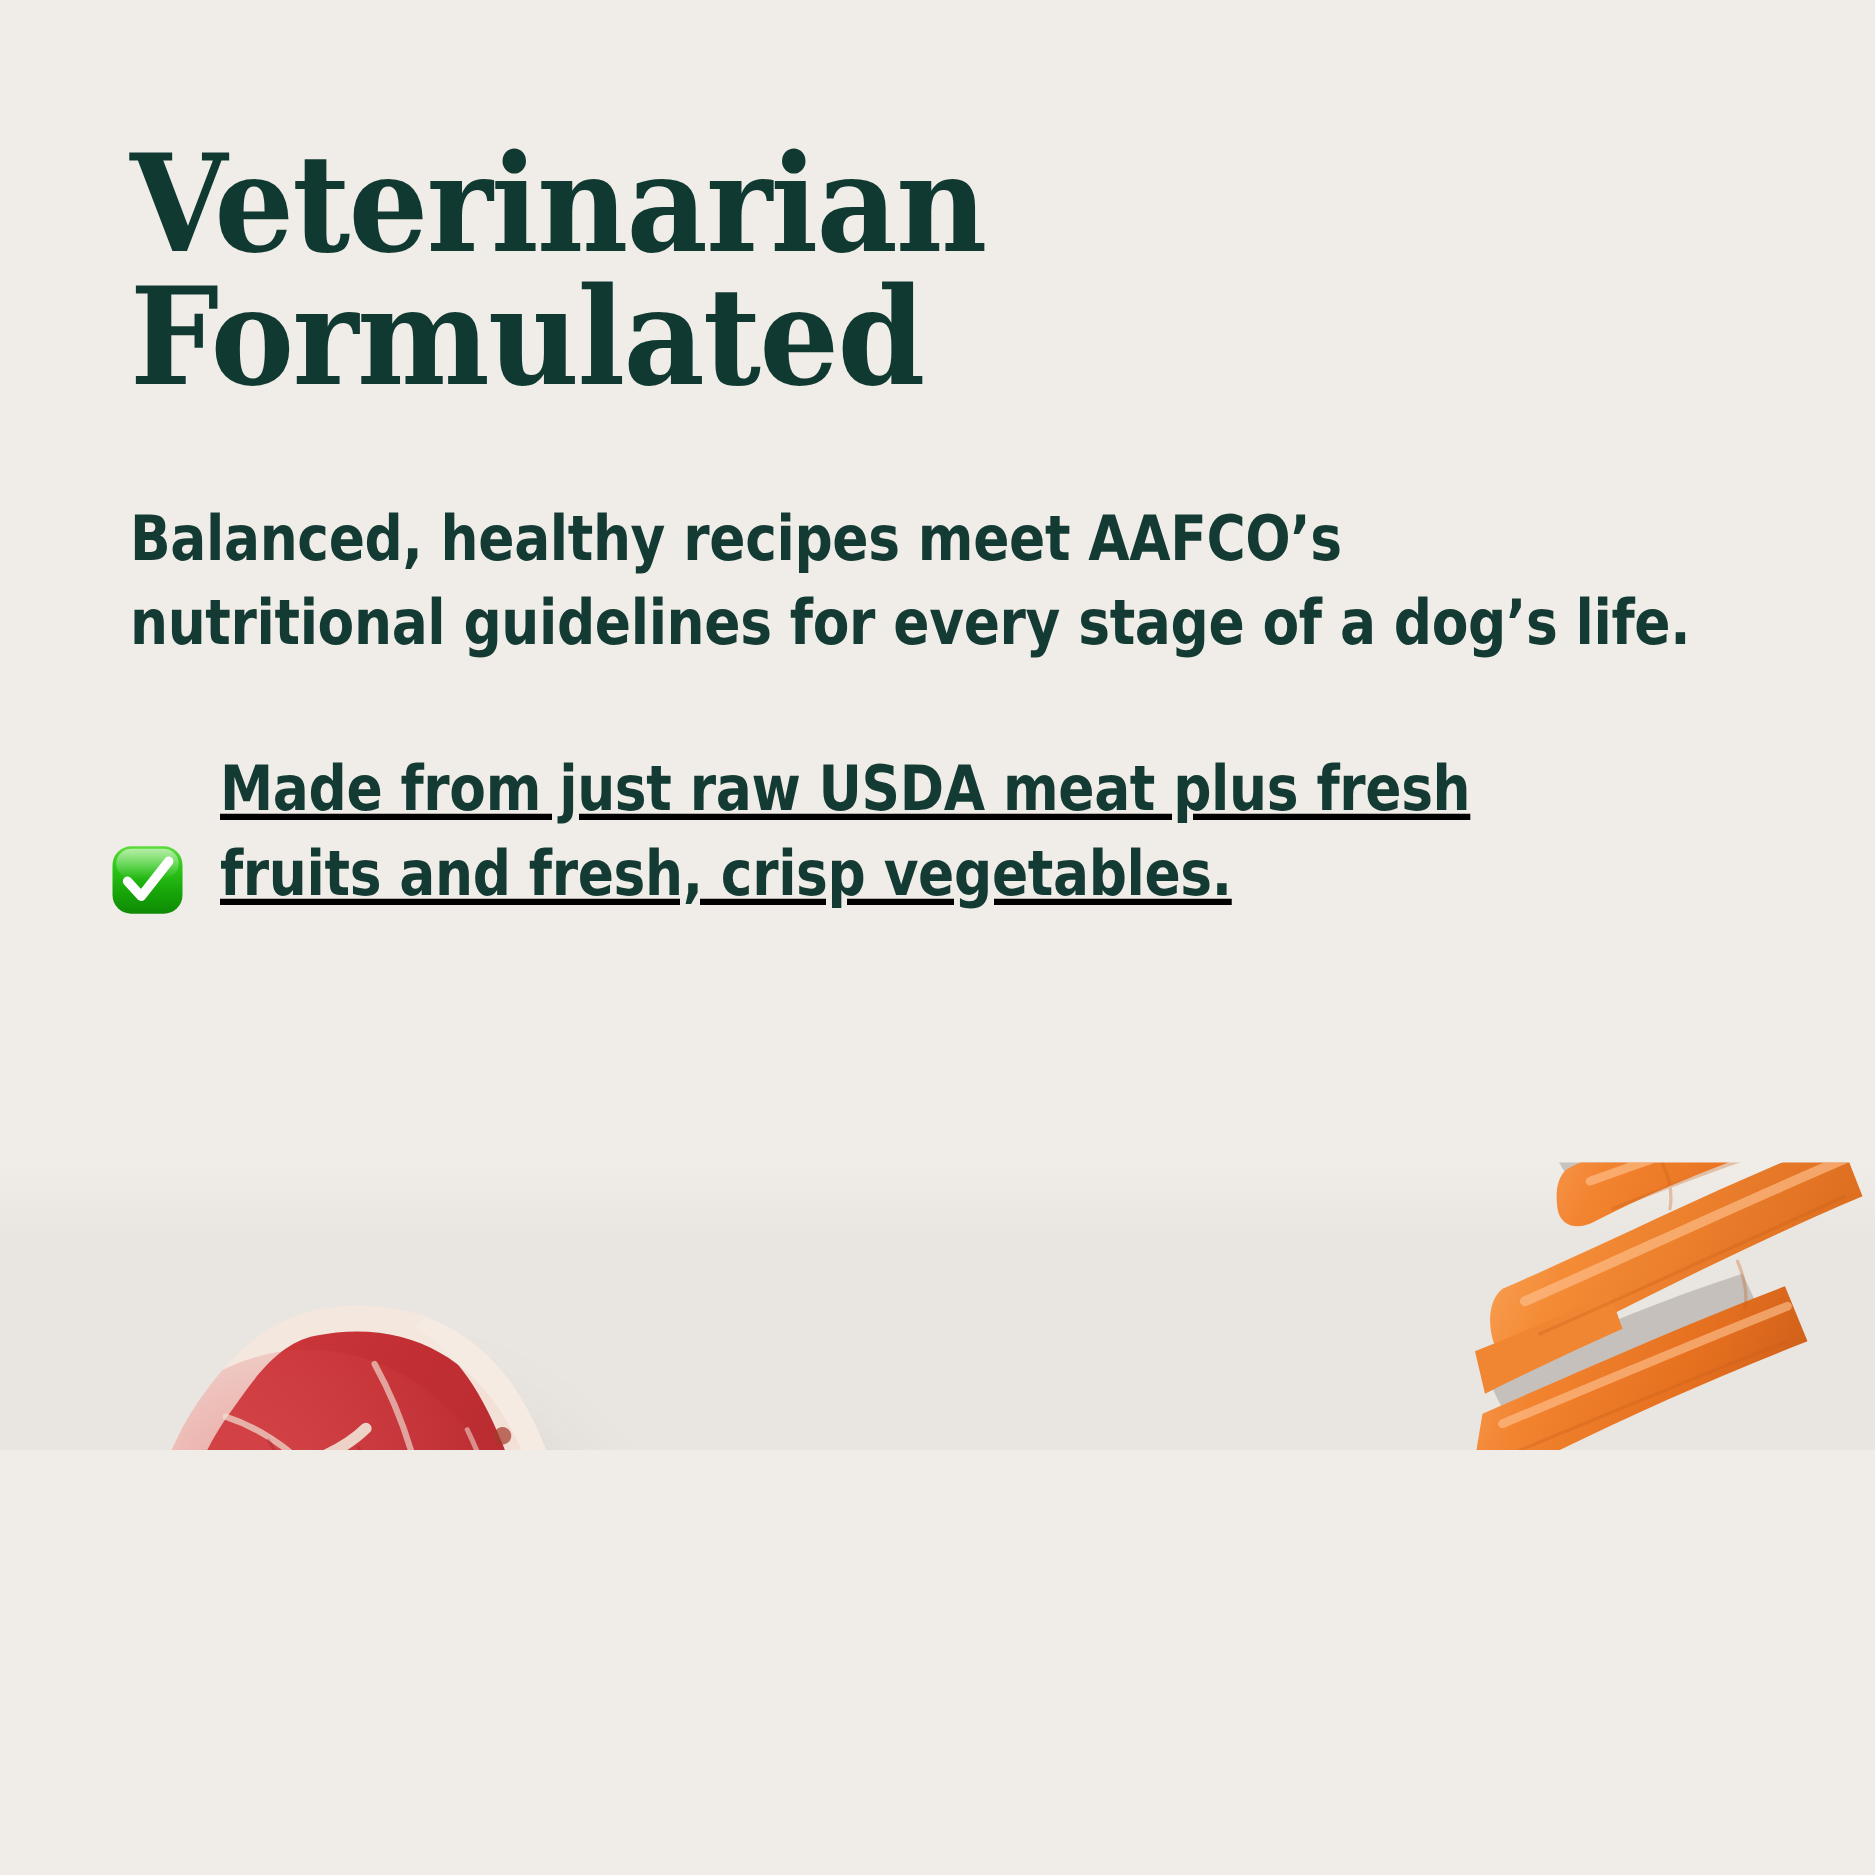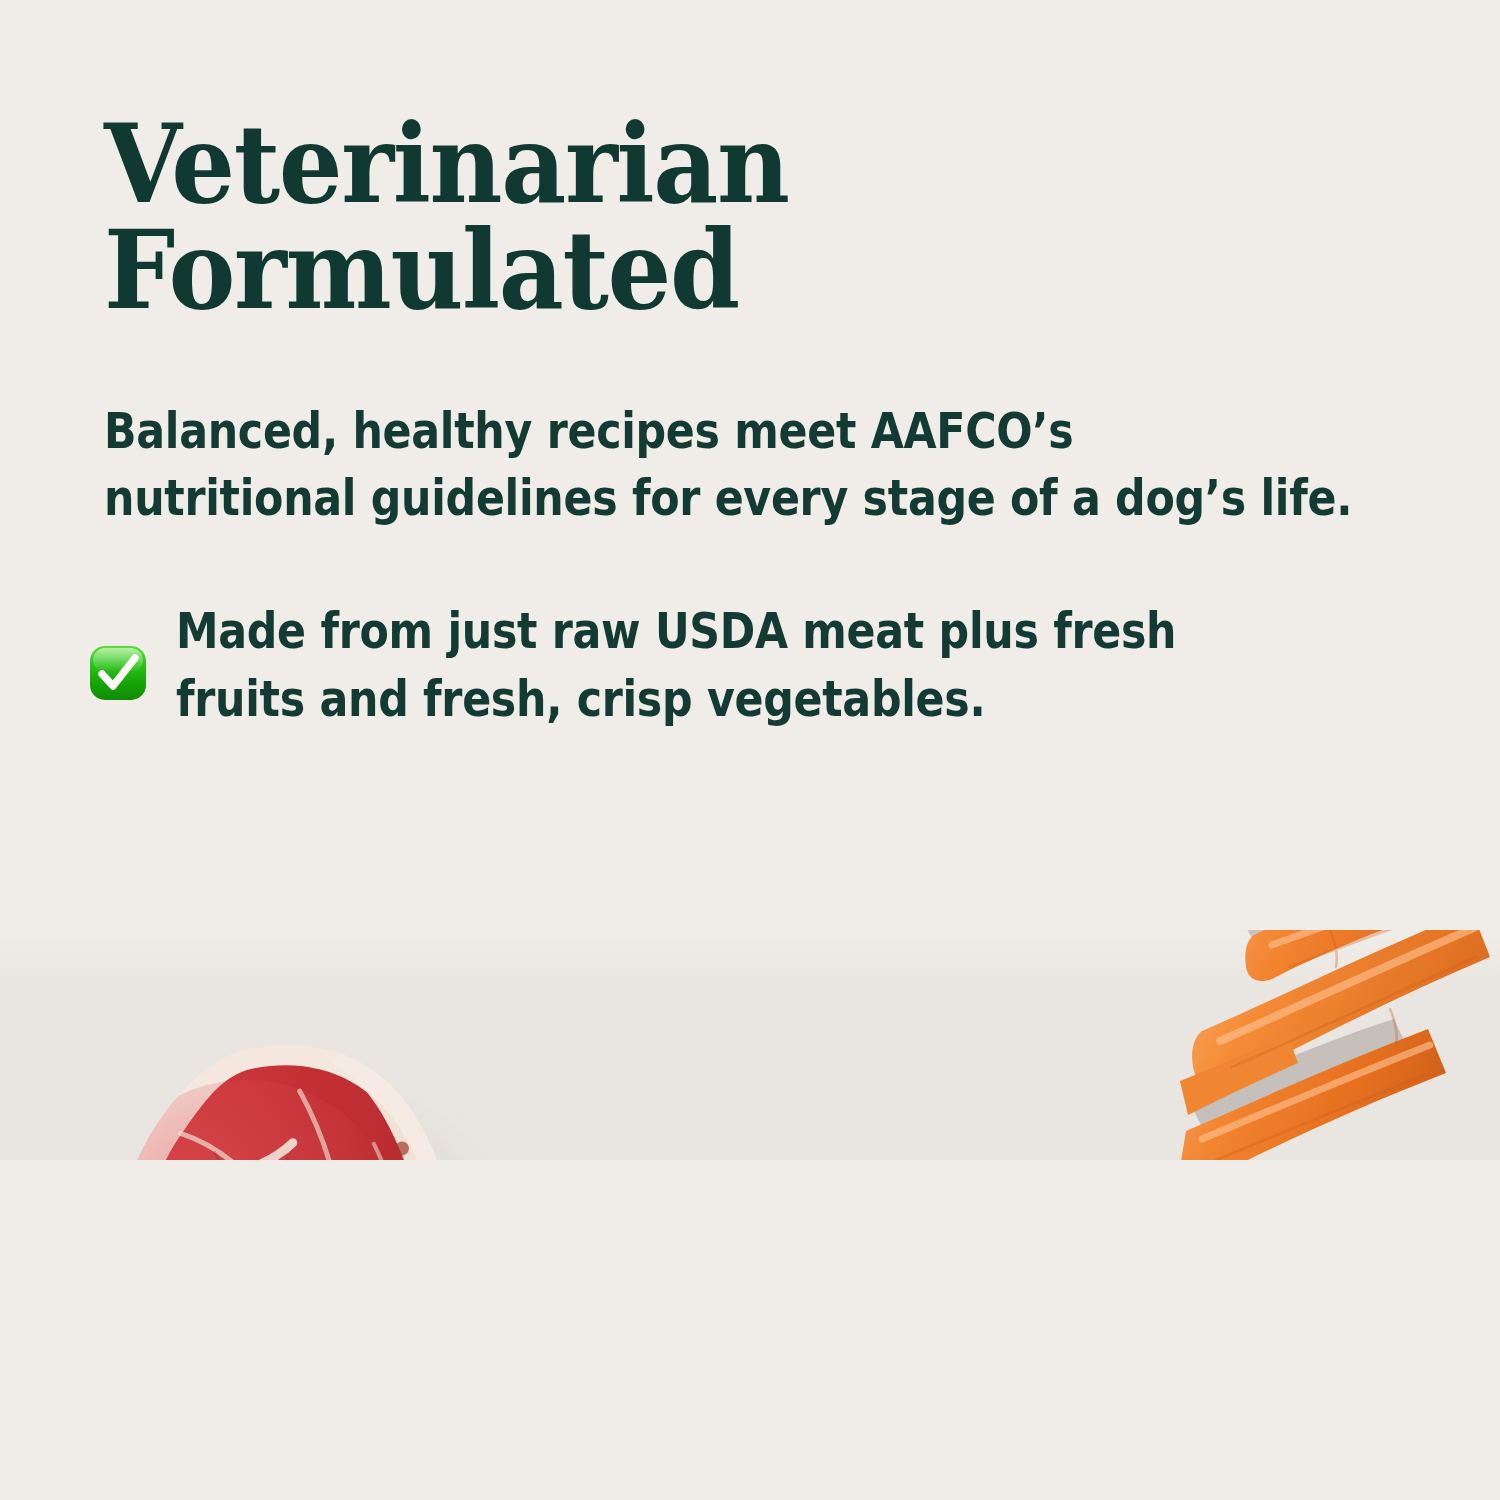--- a/index.html
+++ b/index.html
@@ -33,21 +33,21 @@
     font-family:"DejaVu Sans Condensed","Liberation Sans", sans-serif;
     font-weight:700;
     font-size:50px;
     line-height:1.33;
     letter-spacing:-0.3px;
     color:#133b33;
     transform:scaleX(0.95);
     transform-origin:left top;
   }
   .bullets{position:absolute;left:88px;top:598px;width:1320px;}
-  .bullet{display:flex;align-items:center;margin-bottom:78px;}
+  .bullet{display:flex;align-items:flex-end;margin-bottom:78px;text-decoration:underline;}
   .check{flex:0 0 auto;width:60px;height:58px;margin-top:14px;margin-right:28px;}
   .check svg{display:block;width:60px;height:58px;}
   .btext{
     font-family:"DejaVu Sans Condensed","Liberation Sans", sans-serif;
     font-weight:700;
     font-size:50px;
     line-height:1.35;
     letter-spacing:-0.3px;
     color:#133b33;
     transform:scaleX(0.95);

